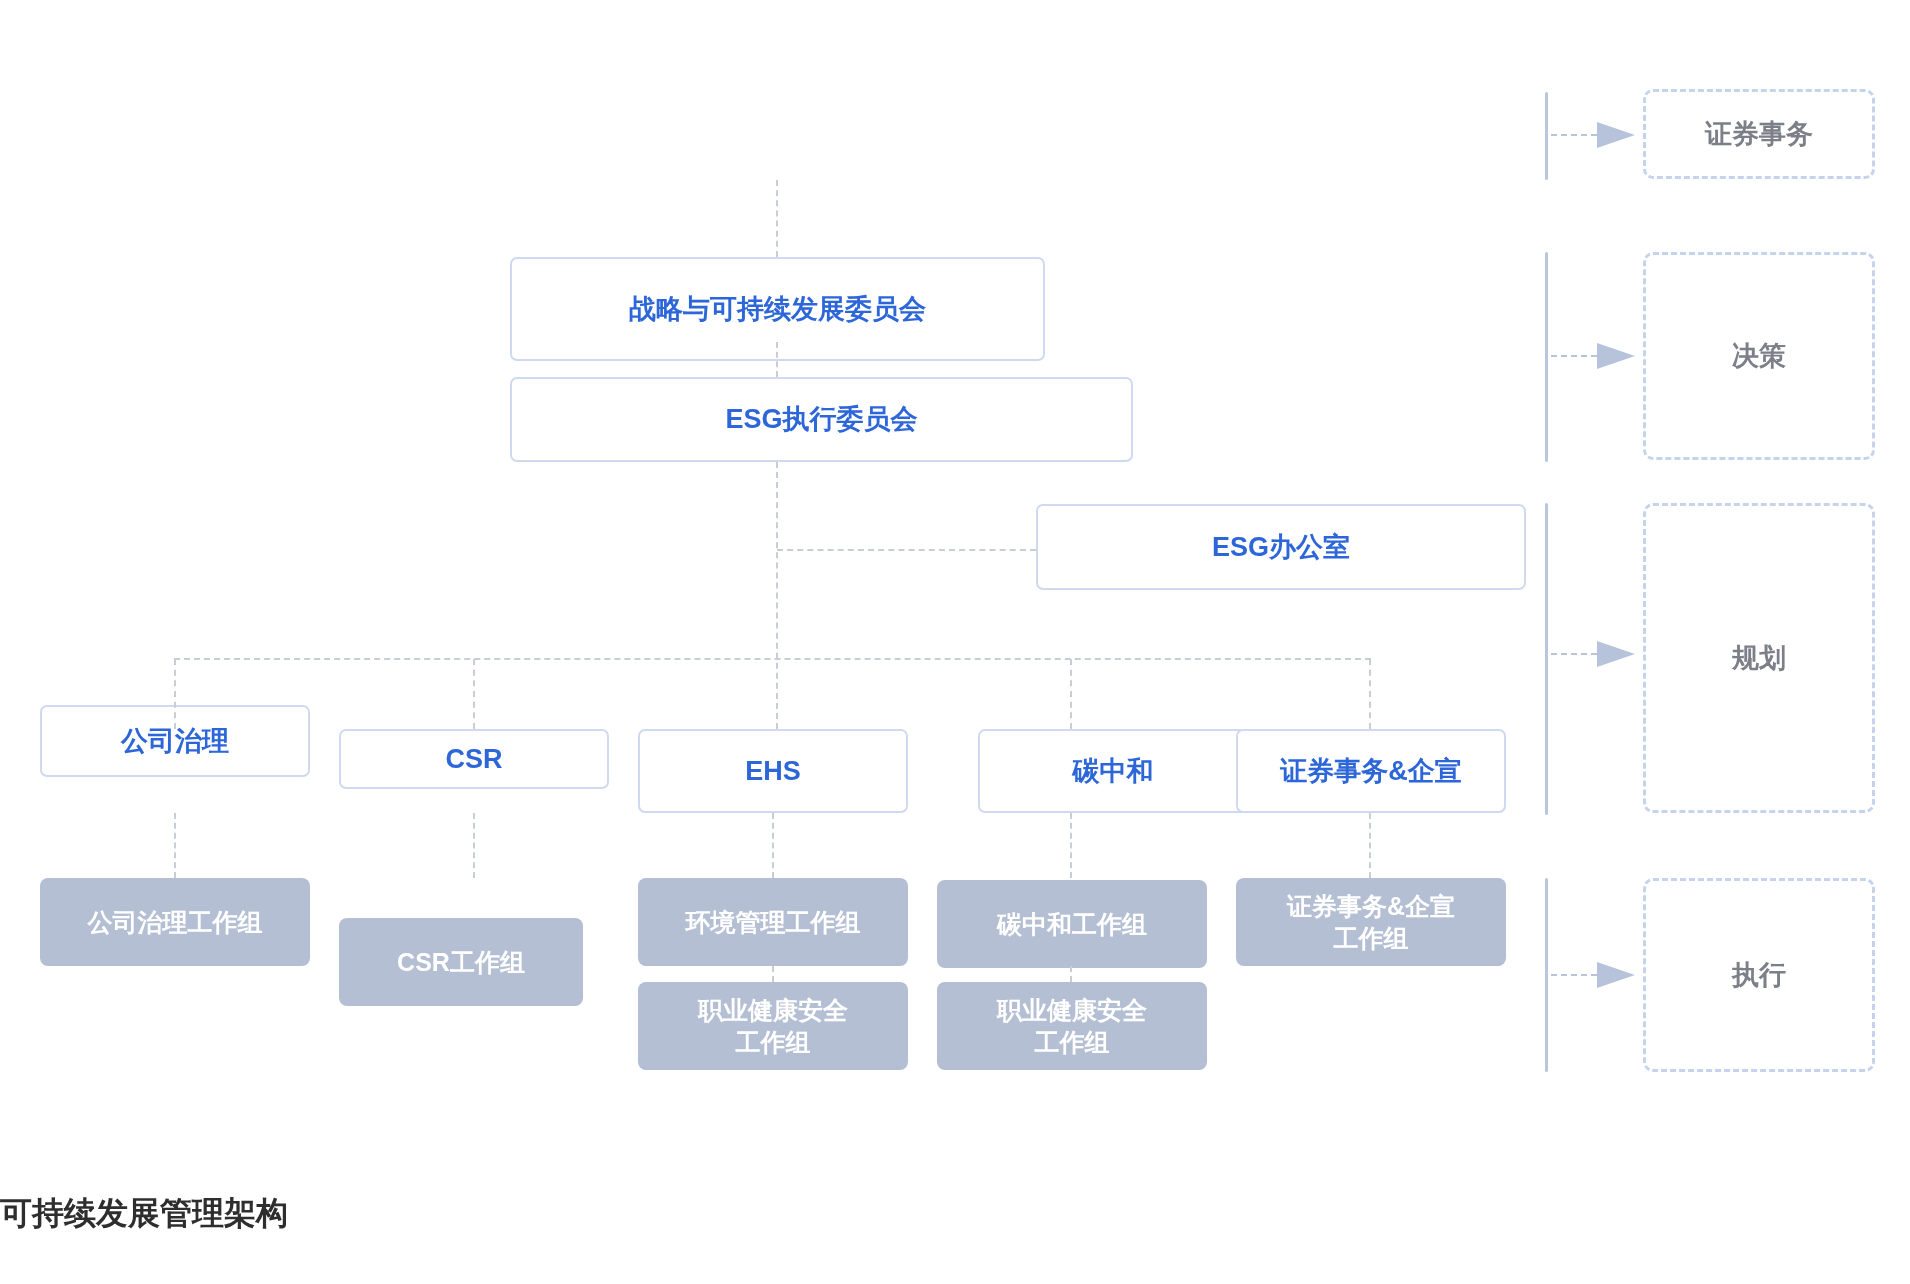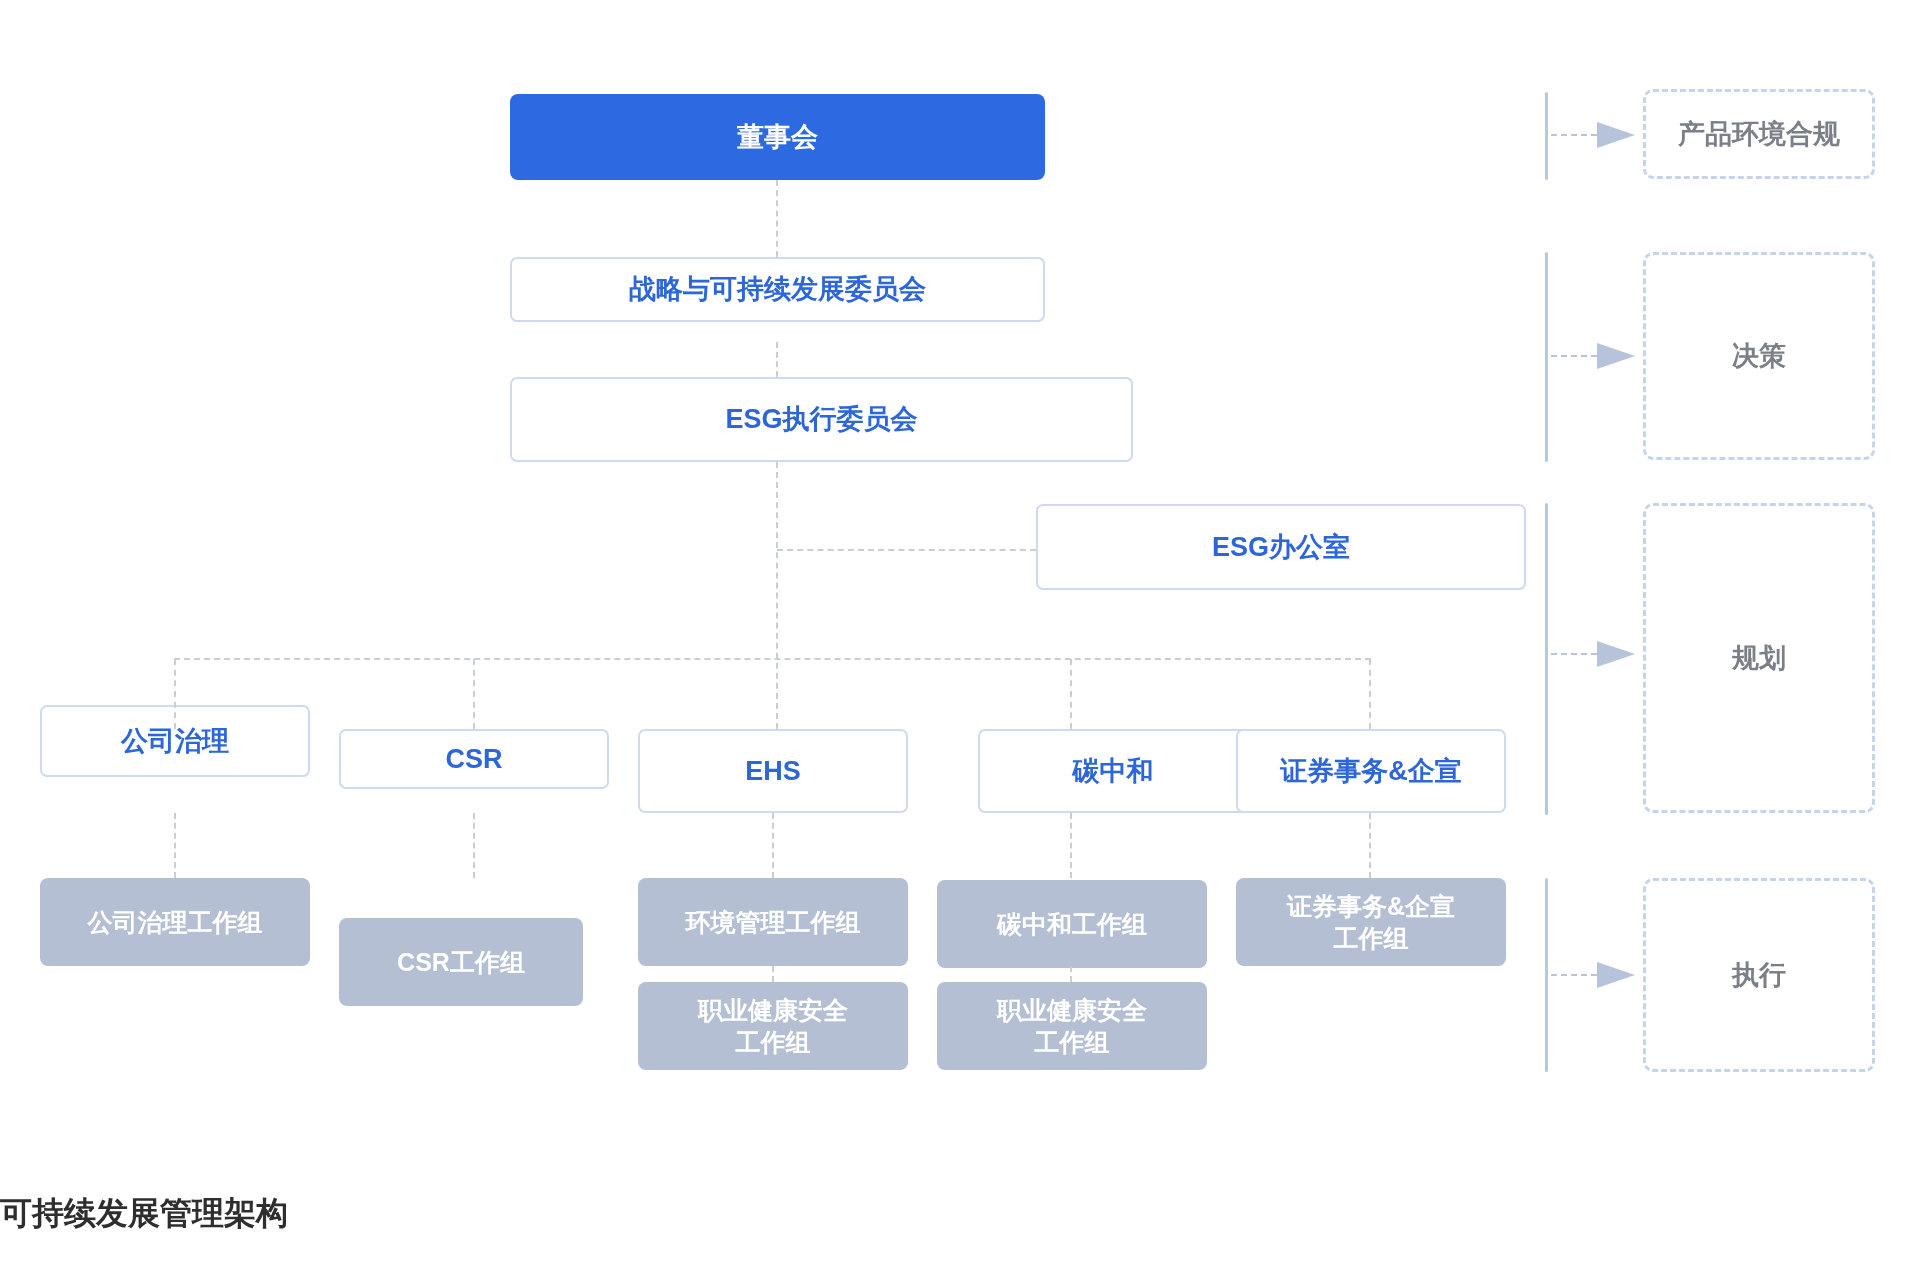--- a/index.html
+++ b/index.html
@@ -27,22 +27,21 @@
   .title{
     position:absolute;left:0;top:1192px;width:100%;text-align:left;
     font-size:32px;font-weight:bold;color:#2e2e2e;
   }
 </style>
 </head>
 <body>
 
 <div class="canvas">
 
-  <div class="box solid" style="left:510px;top:94px;width:535px;height:86px">董事会</div>
-  <div class="box outline" style="left:510px;top:257px;width:535px;height:65px">战略与可持续发展委员会</div>
+  <div class="box outline" style="left:510px;top:257px;width:535px;height:104px">战略与可持续发展委员会</div>
   <div class="box outline" style="left:510px;top:377px;width:623px;height:85px">ESG执行委员会</div>
   <div class="box outline" style="left:1036px;top:504px;width:490px;height:86px">ESG办公室</div>
 
   <div class="box outline" style="left:40px;top:705px;width:270px;height:72px">公司治理</div>
   <div class="box outline" style="left:339px;top:729px;width:270px;height:60px">CSR</div>
   <div class="box outline" style="left:638px;top:729px;width:270px;height:84px">EHS</div>
   <div class="box outline" style="left:978px;top:729px;width:270px;height:84px">碳中和</div>
   <div class="box outline" style="left:1236px;top:729px;width:270px;height:84px">证券事务&amp;企宣</div>
 
   <div class="box gray" style="left:40px;top:878px;width:270px;height:88px">公司治理工作组</div>
@@ -84,19 +83,19 @@
 
   <div class="arrow-dash" style="left:1551px;top:134px;width:46px"></div>
   <div class="arrow-head" style="left:1597px;top:122px"></div>
   <div class="arrow-dash" style="left:1551px;top:355px;width:46px"></div>
   <div class="arrow-head" style="left:1597px;top:343px"></div>
   <div class="arrow-dash" style="left:1551px;top:653px;width:46px"></div>
   <div class="arrow-head" style="left:1597px;top:641px"></div>
   <div class="arrow-dash" style="left:1551px;top:974px;width:46px"></div>
   <div class="arrow-head" style="left:1597px;top:962px"></div>
 
-  <div class="stage" style="left:1643px;top:89px;width:232px;height:90px">产品环境合规</div>
+  <div class="stage" style="left:1643px;top:89px;width:232px;height:90px">证券事务</div>
   <div class="stage" style="left:1643px;top:252px;width:232px;height:208px">决策</div>
   <div class="stage" style="left:1643px;top:503px;width:232px;height:310px">规划</div>
   <div class="stage" style="left:1643px;top:878px;width:232px;height:194px">执行</div>
 
   <div class="title">可持续发展管理架构</div>
 </div>
 
 </body></html>

